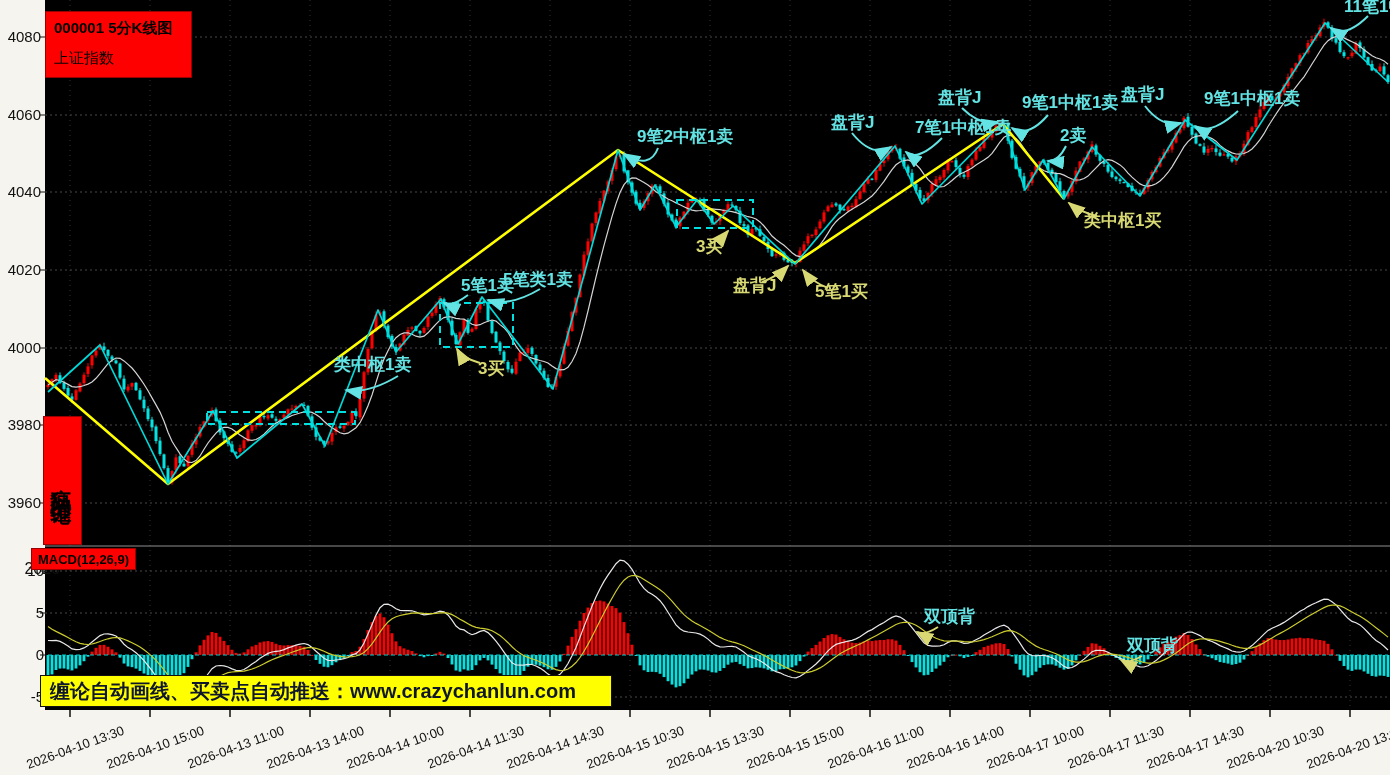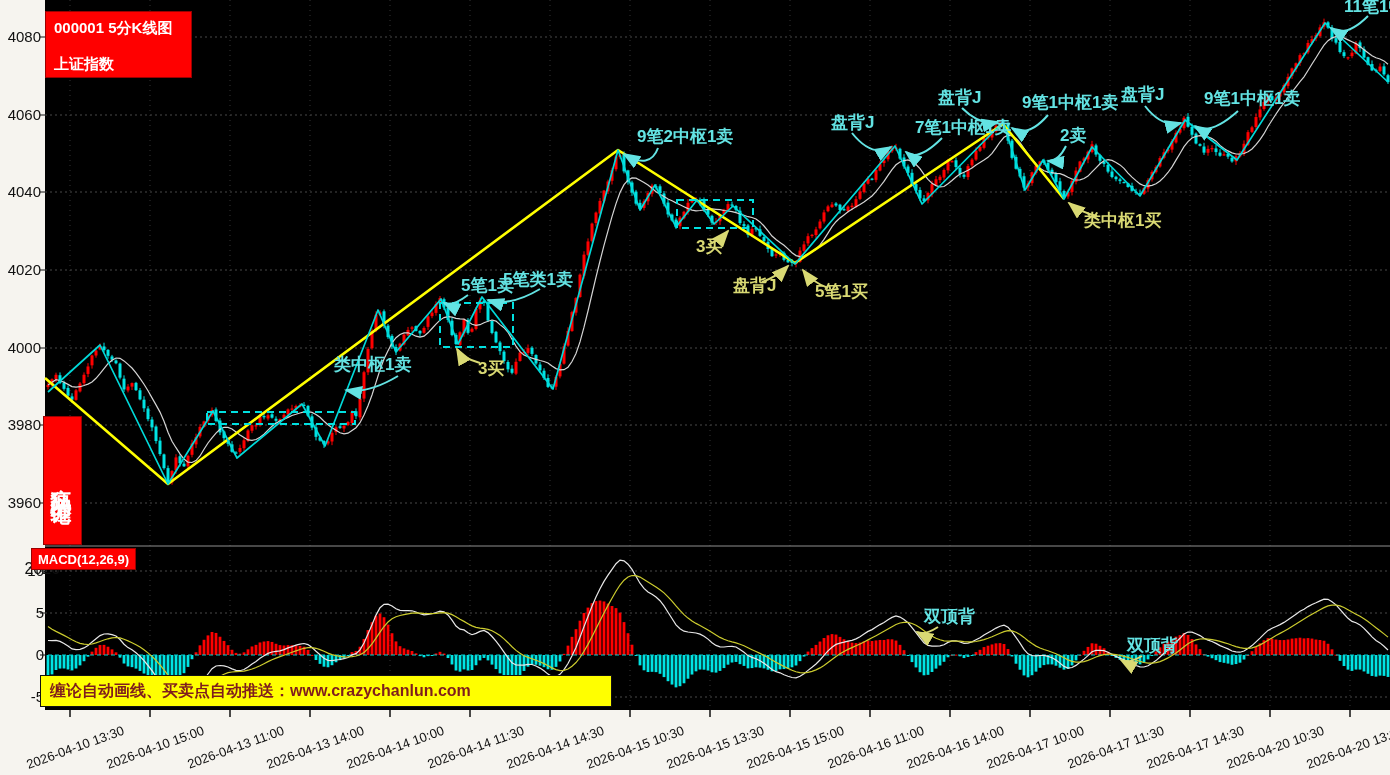--- a/index.html
+++ b/index.html
@@ -4,44 +4,44 @@
 <style>
   html,body{margin:0;padding:0;}
   body{
     width:1390px;height:775px;position:relative;overflow:hidden;
     background:#f6f4ef;
     font-family:"Liberation Sans", sans-serif;
   }
   #chart{position:absolute;left:0;top:0;}
   .overlay{position:absolute;box-sizing:border-box;}
   .redbox{
-    background:#ff0000;color:#ffffff;
+    background:#ff0000;color:#000000;
     border:1px solid #9b0000;
   }
   #header-box{
     left:45px;top:11px;width:147px;height:67px;
     padding:7px 8px;
   }
   #header-box .l1{font-size:15px;font-weight:bold;white-space:nowrap;}
-  #header-box .l2{font-size:15px;font-weight:bold;margin-top:17px;}
+  #header-box .l2{font-size:15px;font-weight:normal;margin-top:11px;}
   #watermark-box{
     left:43px;top:416px;width:39px;height:129px;
     writing-mode:vertical-rl;text-orientation:upright;
     font-size:21px;font-weight:bold;letter-spacing:4px;
     text-align:center;line-height:39px;
   }
   #macd-label-box{
     left:31px;top:548px;width:105px;height:22px;
     font-size:13px;font-weight:bold;line-height:21px;
     padding-left:6px;white-space:nowrap;
   }
   #banner{
     left:40px;top:675px;width:572px;height:32px;
-    background:#ffff00;color:#7f1d1d;border:1px solid #111;
-    font-size:16px;font-weight:bold;line-height:30px;
+    background:#ffff00;color:#0f172a;border:1px solid #111;
+    font-size:20px;font-weight:bold;line-height:30px;
     padding-left:9px;white-space:nowrap;
   }
 </style>
 </head>
 <body>
 
 <svg id="chart" width="1390" height="775" viewBox="0 0 1390 775">
     <rect x="45" y="0" width="1345" height="710" fill="#000000"></rect>
     <g stroke="#343434" stroke-width="1" stroke-dasharray="1 4">
       <line x1="70" y1="0" x2="70" y2="710"></line>

